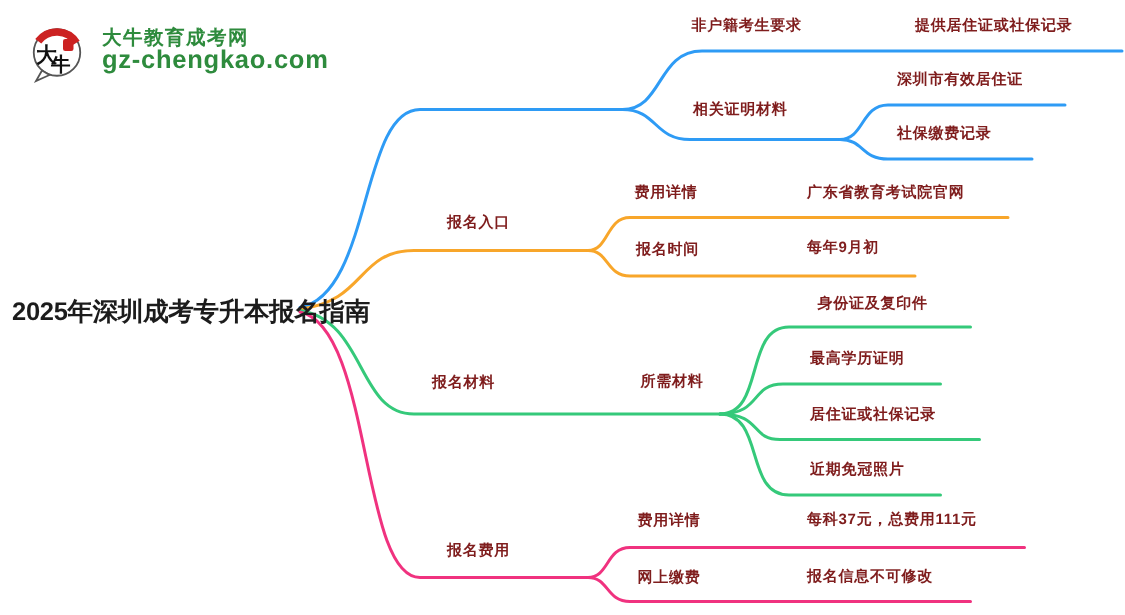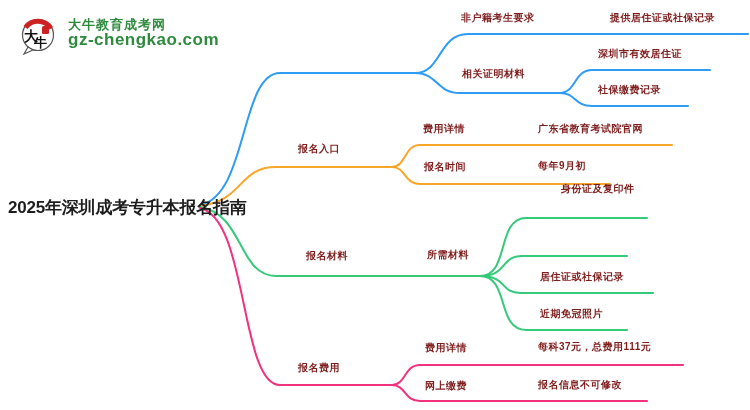--- a/index.html
+++ b/index.html
@@ -74,23 +74,24 @@
   <div class="node" style="left:462px;top:68px;">相关证明材料</div>
   <div class="node" style="left:598px;top:48px;">深圳市有效居住证</div>
   <div class="node" style="left:598px;top:84px;text-align:right;">社保缴费记录</div>
 
   <div class="node" style="left:298px;top:143px;">报名入口</div>
   <div class="node" style="left:423px;top:123px;">费用详情</div>
   <div class="node" style="left:538px;top:123px;">广东省教育考试院官网</div>
   <div class="node" style="left:424px;top:161px;">报名时间</div>
   <div class="node" style="left:538px;top:160px;">每年9月初</div>
 
-  <div class="node" style="left:306px;top:250px;">报名材料</div>
+  <div class="node" style="left:288px;top:250px;">报名材料</div>
   <div class="node" style="left:427px;top:249px;">所需材料</div>
-  <div class="node" style="left:545px;top:183px;margin-left:16px;">身份证及复印件</div>
+  <div class="node" style="left:545px;top:197px;">身份证及复印件</div>
+  <div class="node" style="left:540px;top:234px;">最高学历证明</div>
   <div class="node" style="left:540px;top:271px;">居住证或社保记录</div>
   <div class="node" style="left:540px;top:308px;">近期免冠照片</div>
 
   <div class="node" style="left:298px;top:363px;font-family:Liberation Mono, monospace;">报名费用</div>
   <div class="node" style="left:425px;top:342px;">费用详情</div>
   <div class="node" style="left:538px;top:341px;">每科37元，总费用111元</div>
   <div class="node" style="left:425px;top:380px;">网上缴费</div>
   <div class="node" style="left:538px;top:379px;">报名信息不可修改</div>
 
 </div>

